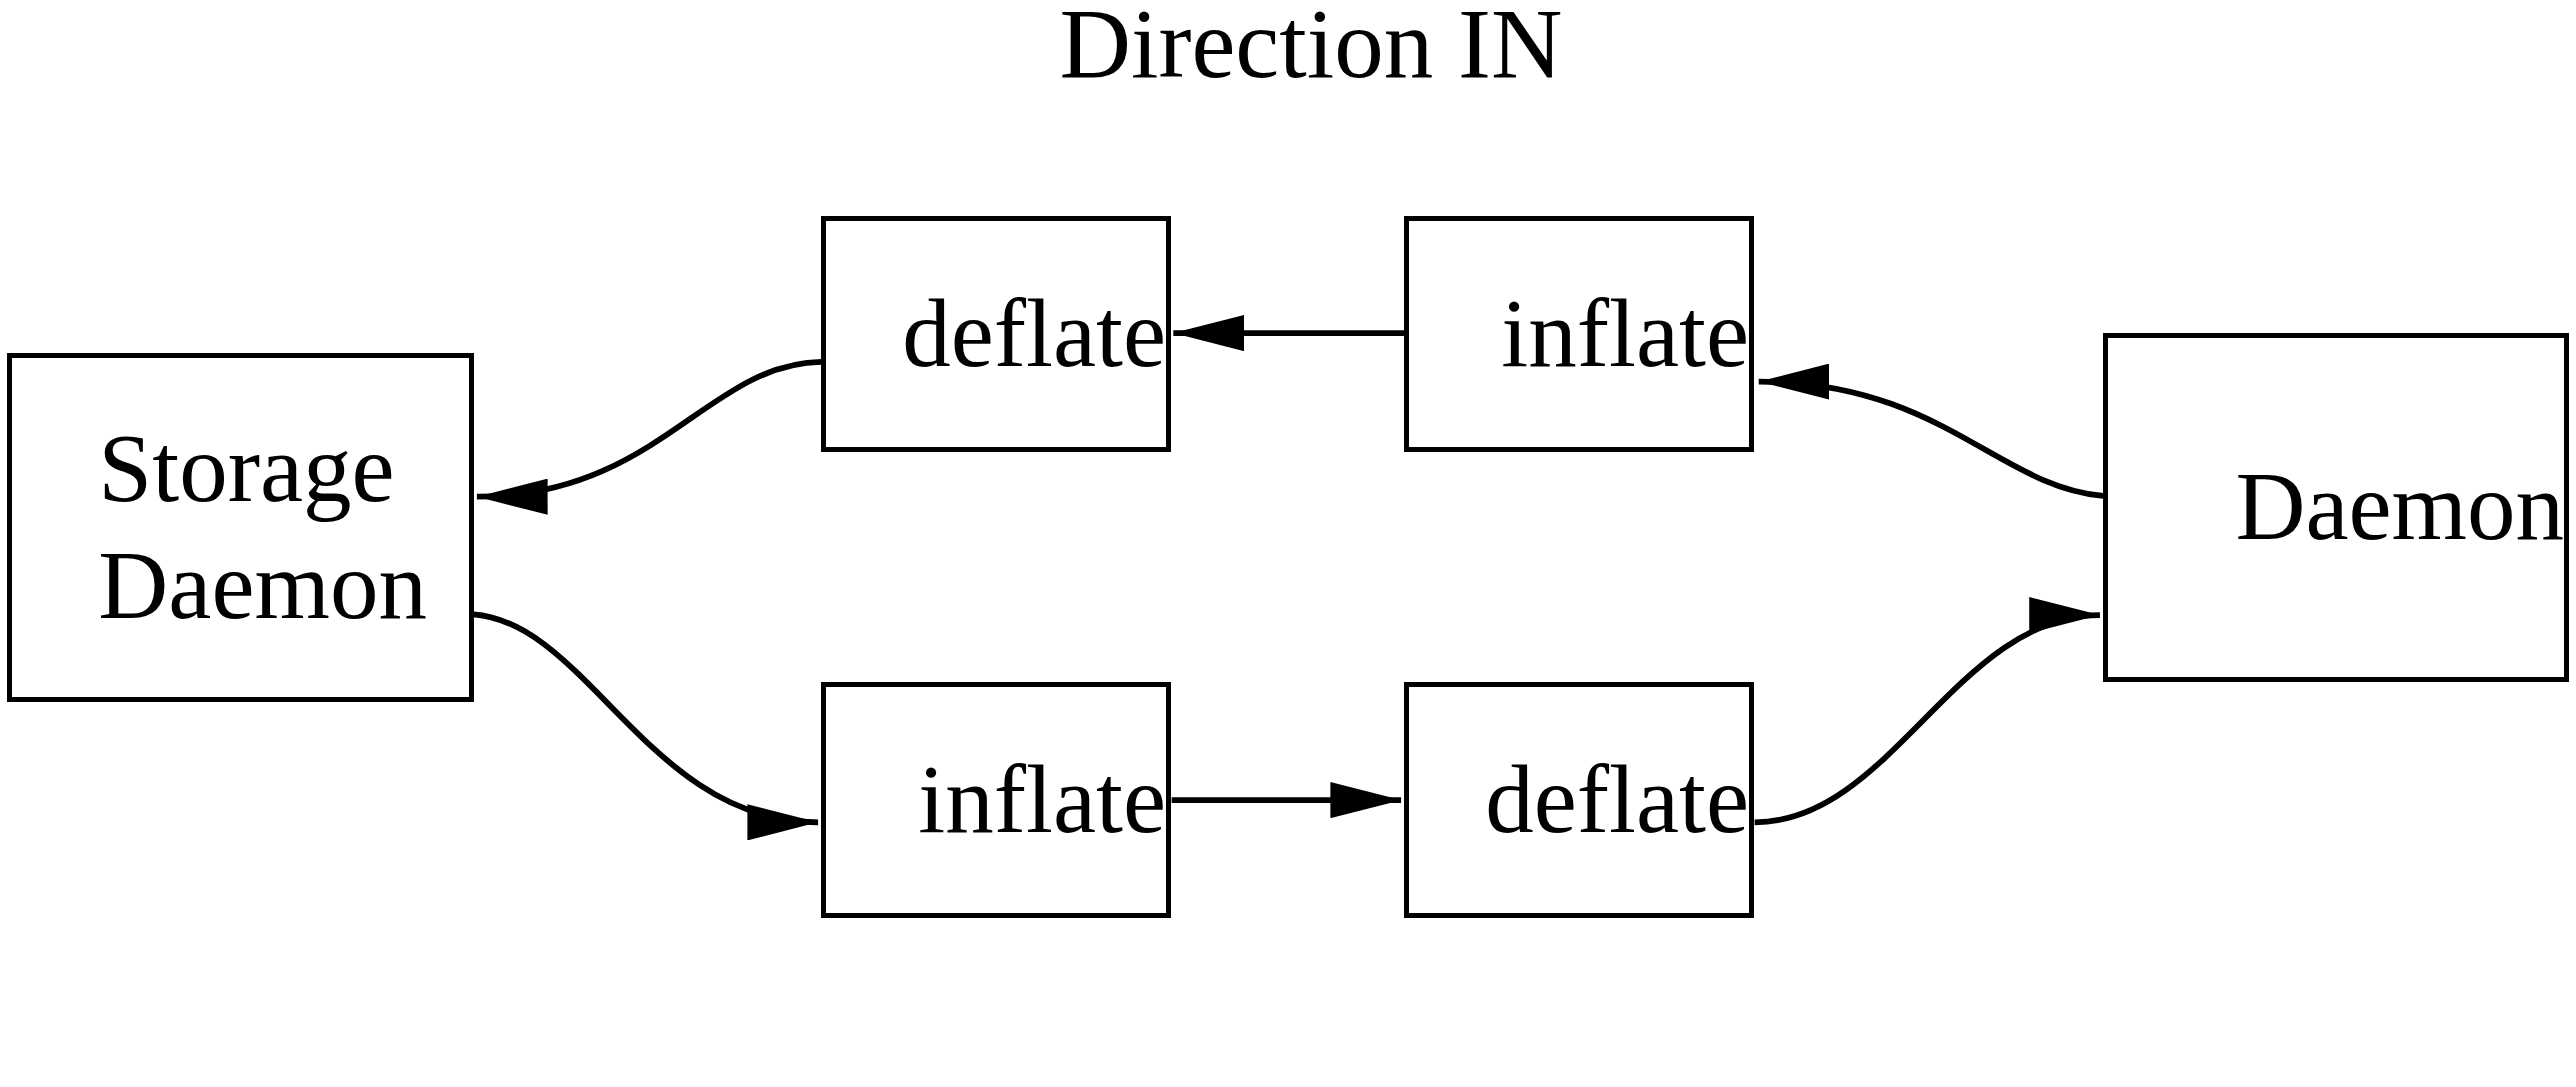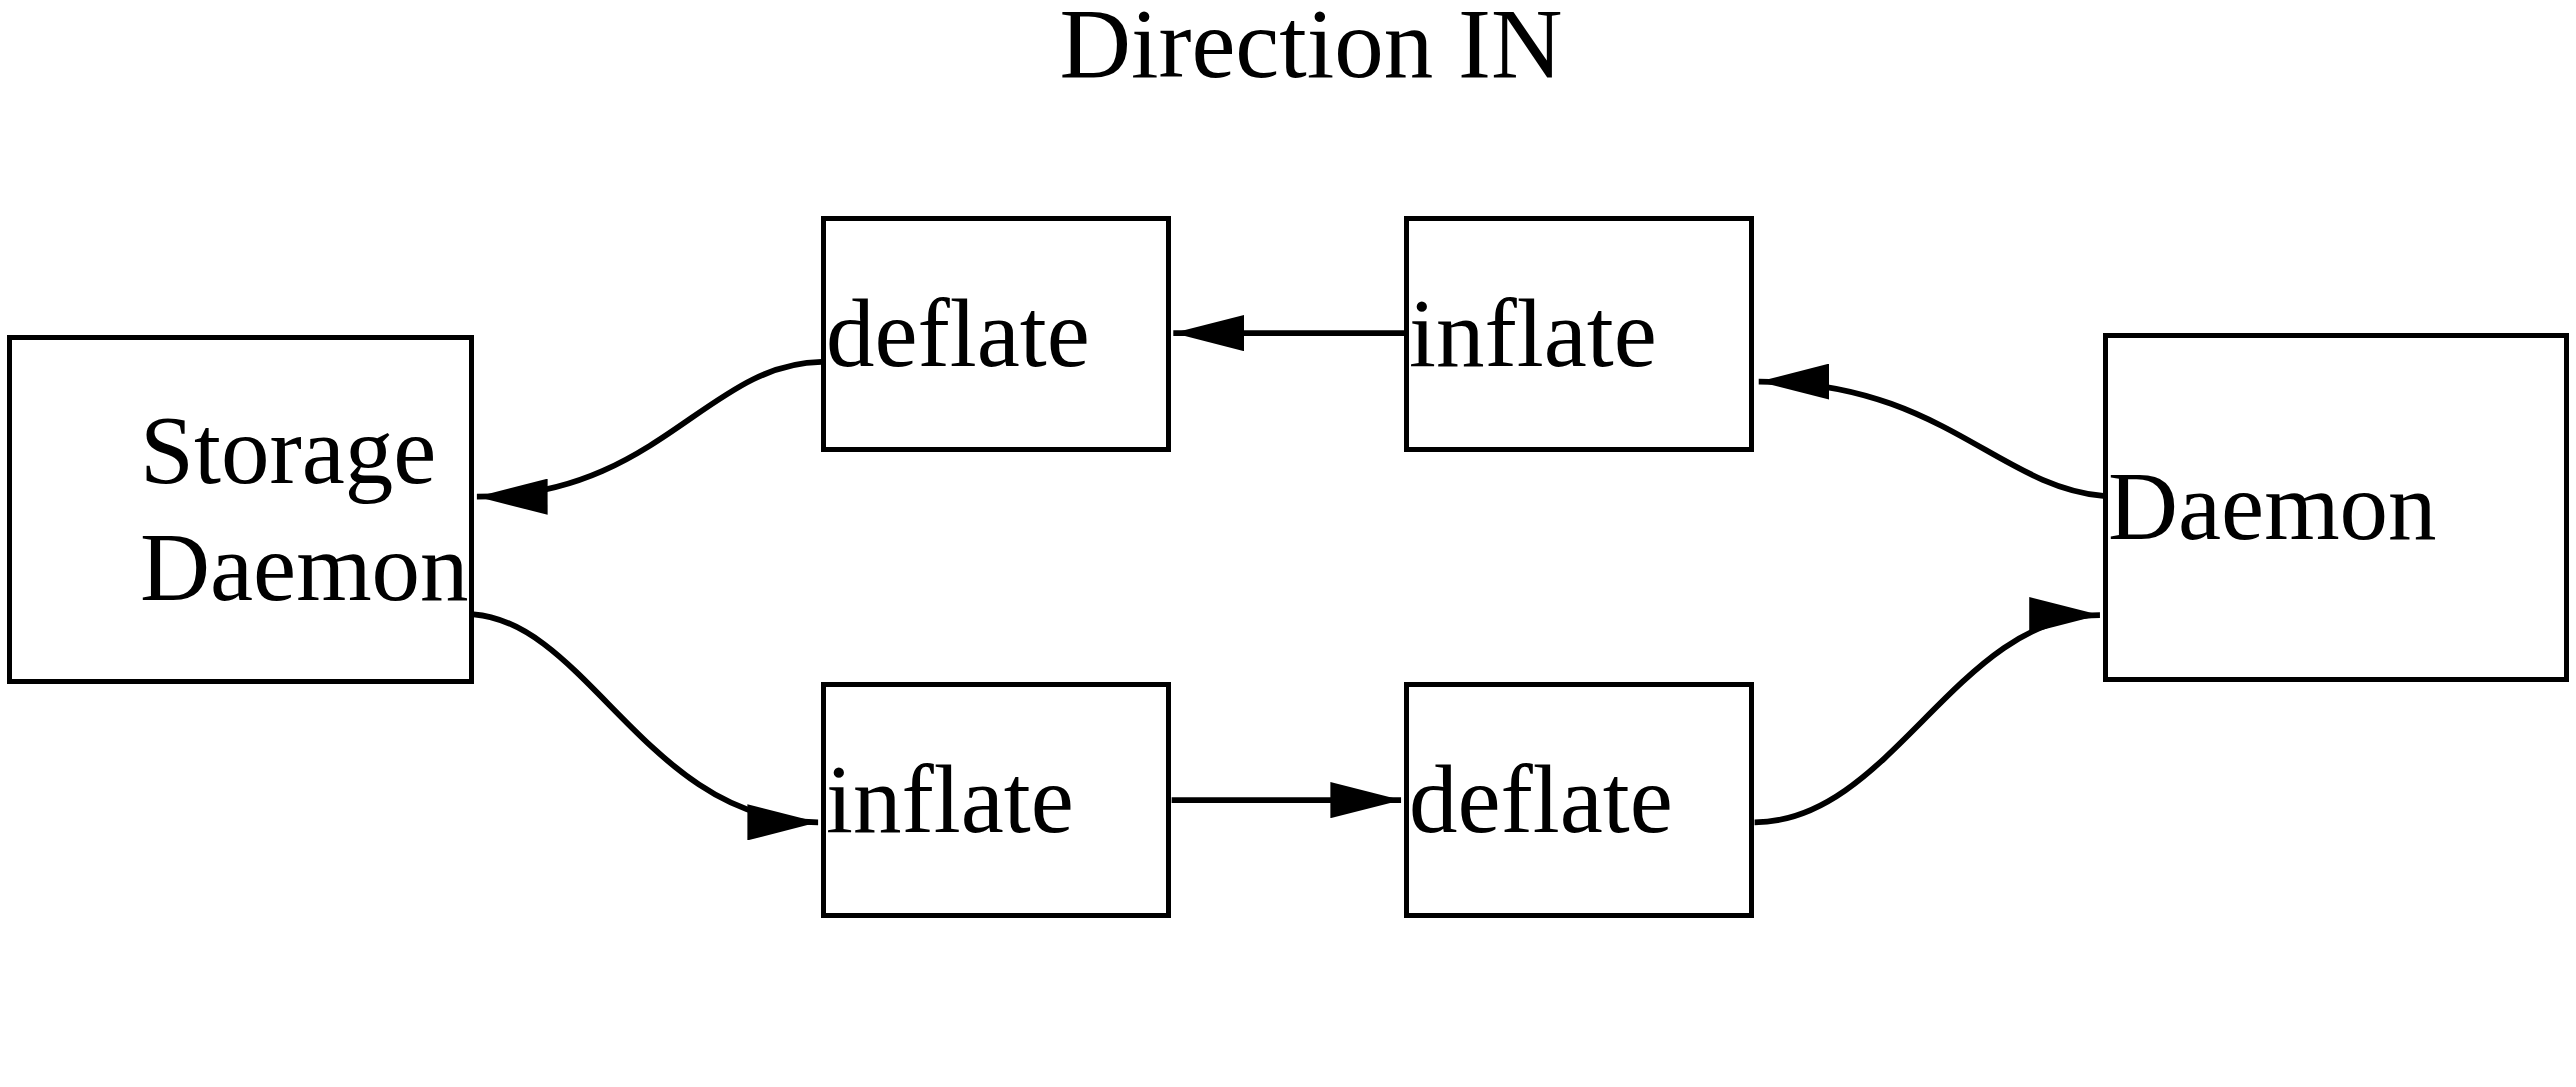--- a/index.html
+++ b/index.html
@@ -24,28 +24,28 @@
     width: 2576px;
     height: 1088px;
   }
   .node {
     position: absolute;
     box-sizing: border-box;
     border: 5.8px solid #000000;
     background: #ffffff;
     display: flex;
     align-items: center;
-    justify-content: flex-start;
+    justify-content: flex-end;
     font-size: 97px;
     line-height: 1.2;
     white-space: pre-line;
   }
   .node.storage {
-    left: 6.6px;    top: 335px;  width: 467px; height: 349px;
-    justify-content: flex-end;
+    left: 6.6px;    top: 353px;  width: 467px; height: 349px;
+    justify-content: center;
     padding-left: 45px;
   }
   .node.deflate-in  { left: 821px;  top: 216px; width: 350px; height: 236px; }
   .node.inflate-in  { left: 1404px; top: 216px; width: 350px; height: 236px; }
   .node.inflate-out { left: 821px;  top: 682px; width: 350px; height: 236px; }
   .node.deflate-out { left: 1404px; top: 682px; width: 350px; height: 236px; }
   .node.device      { left: 2103px; top: 333px; width: 466px; height: 349px; }
   .caption {
     position: absolute;
     font-size: 99px;

